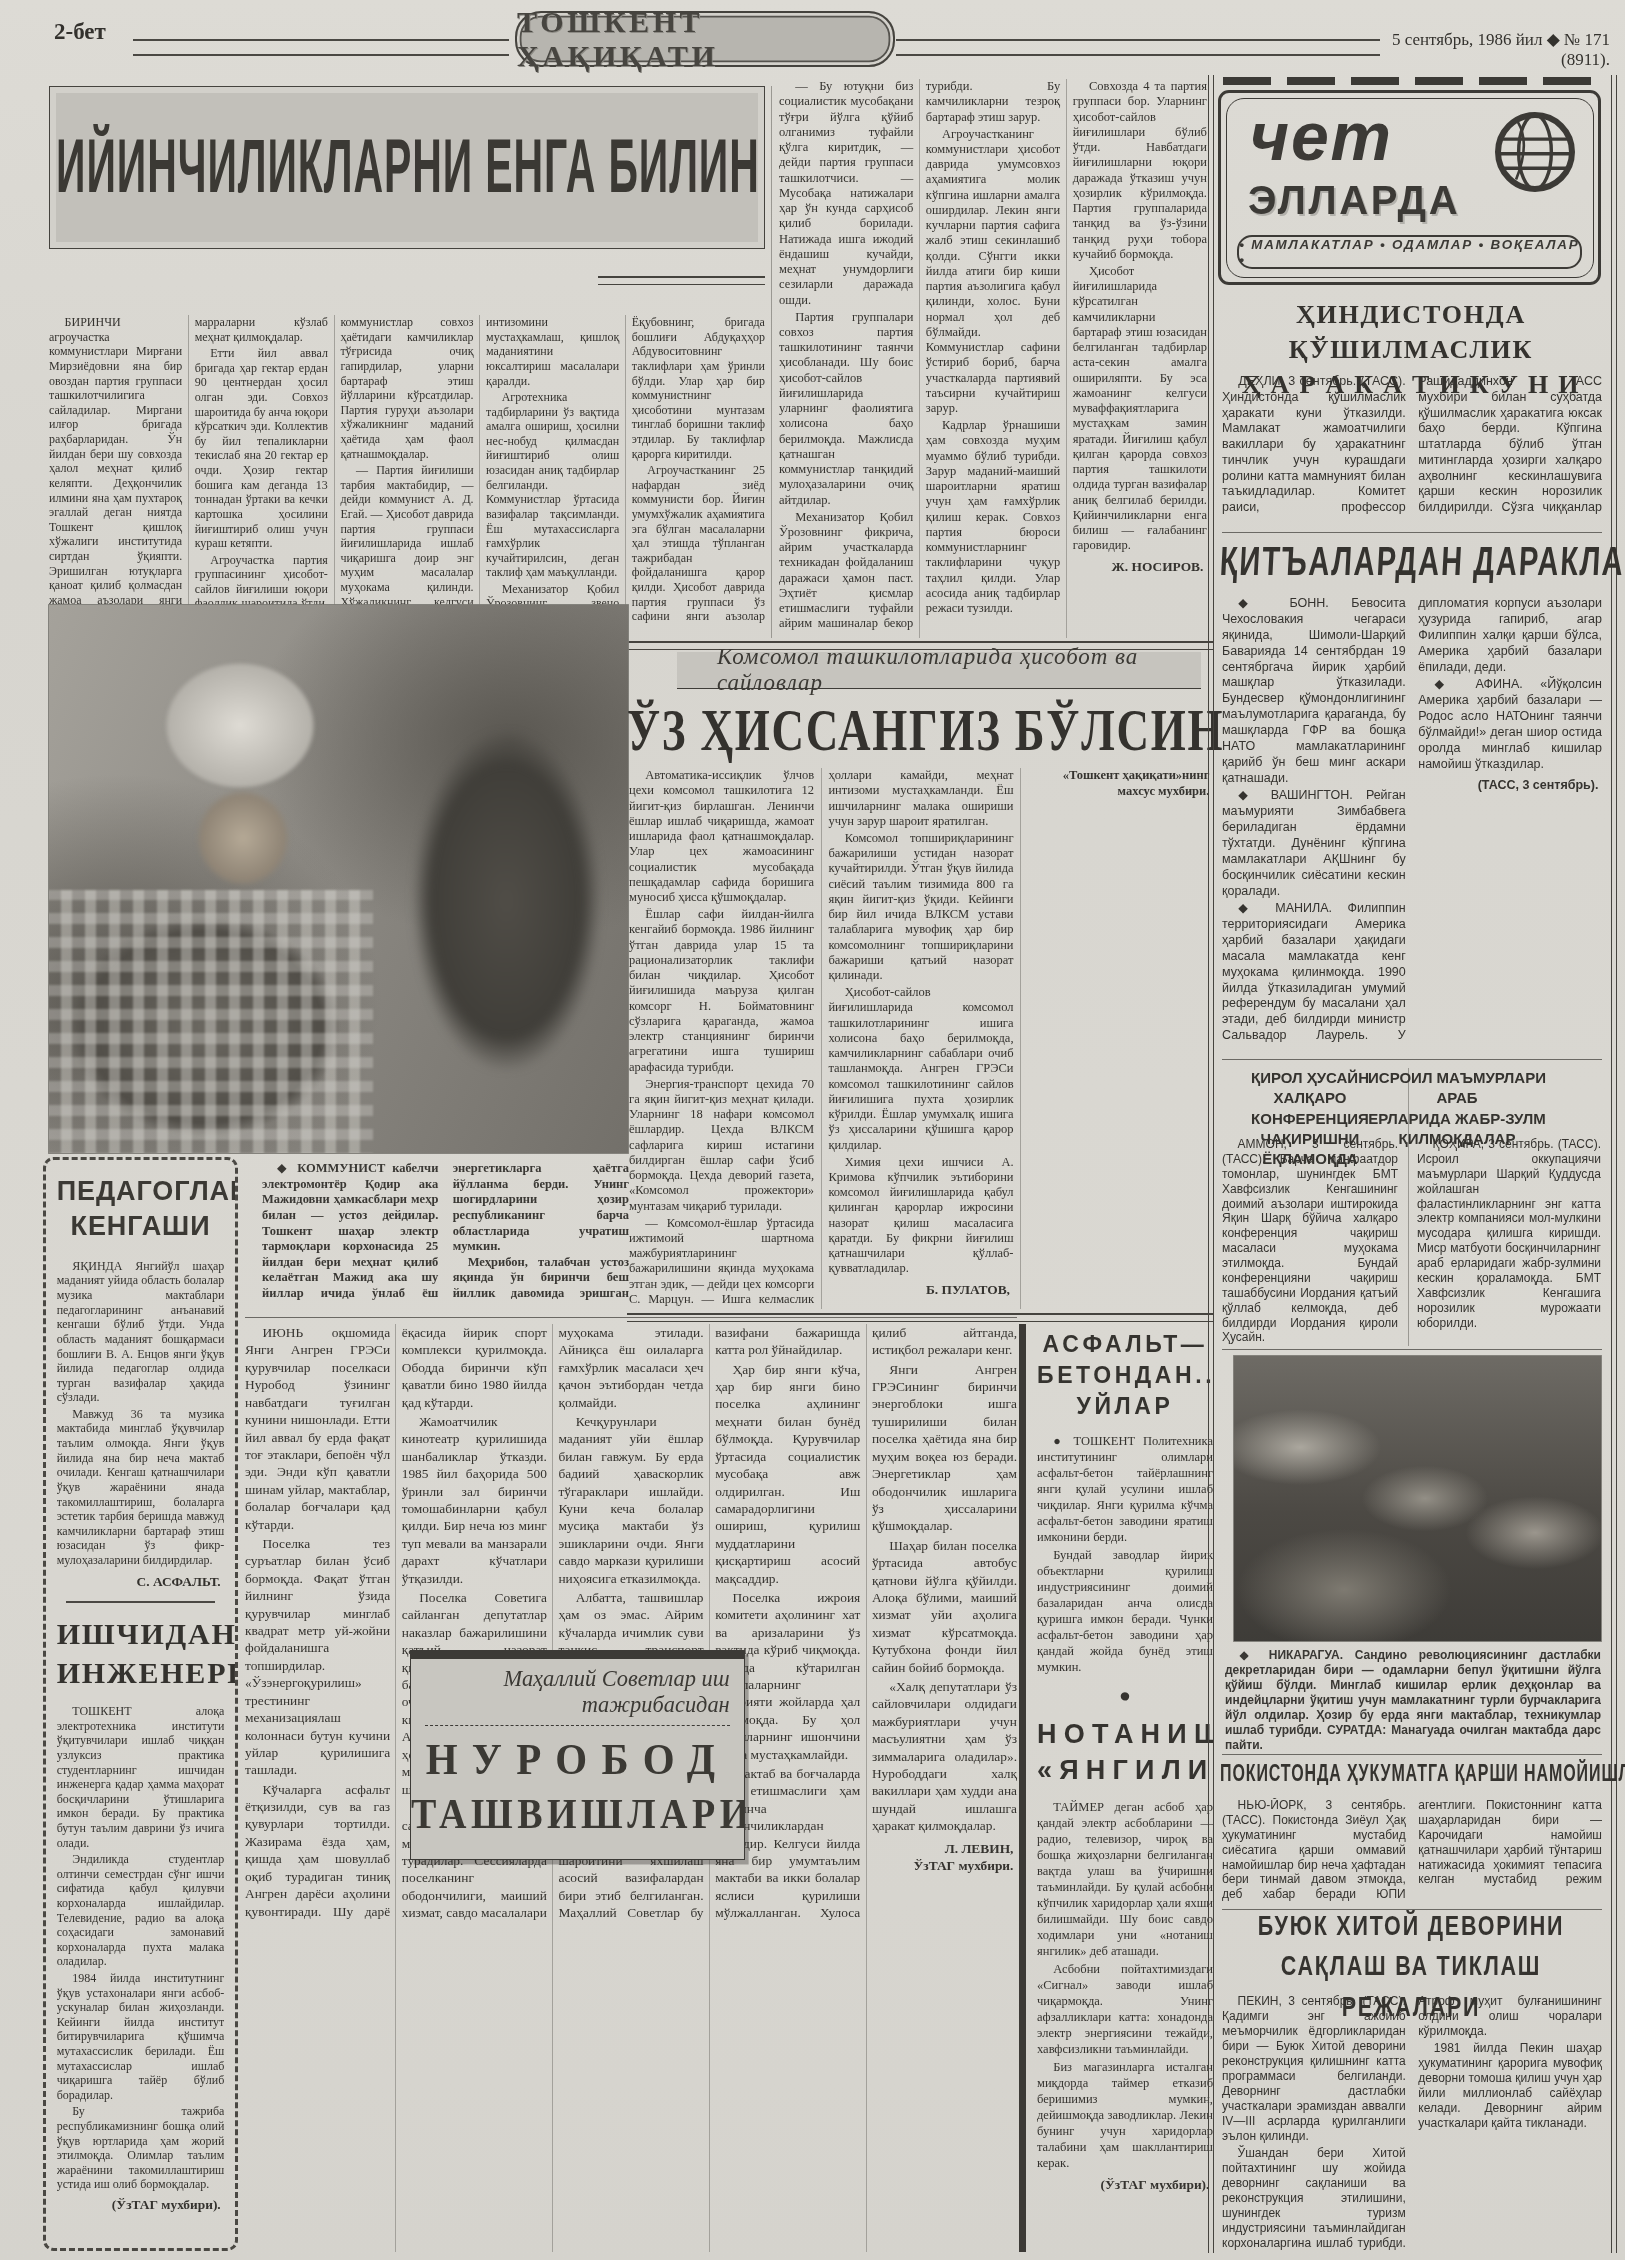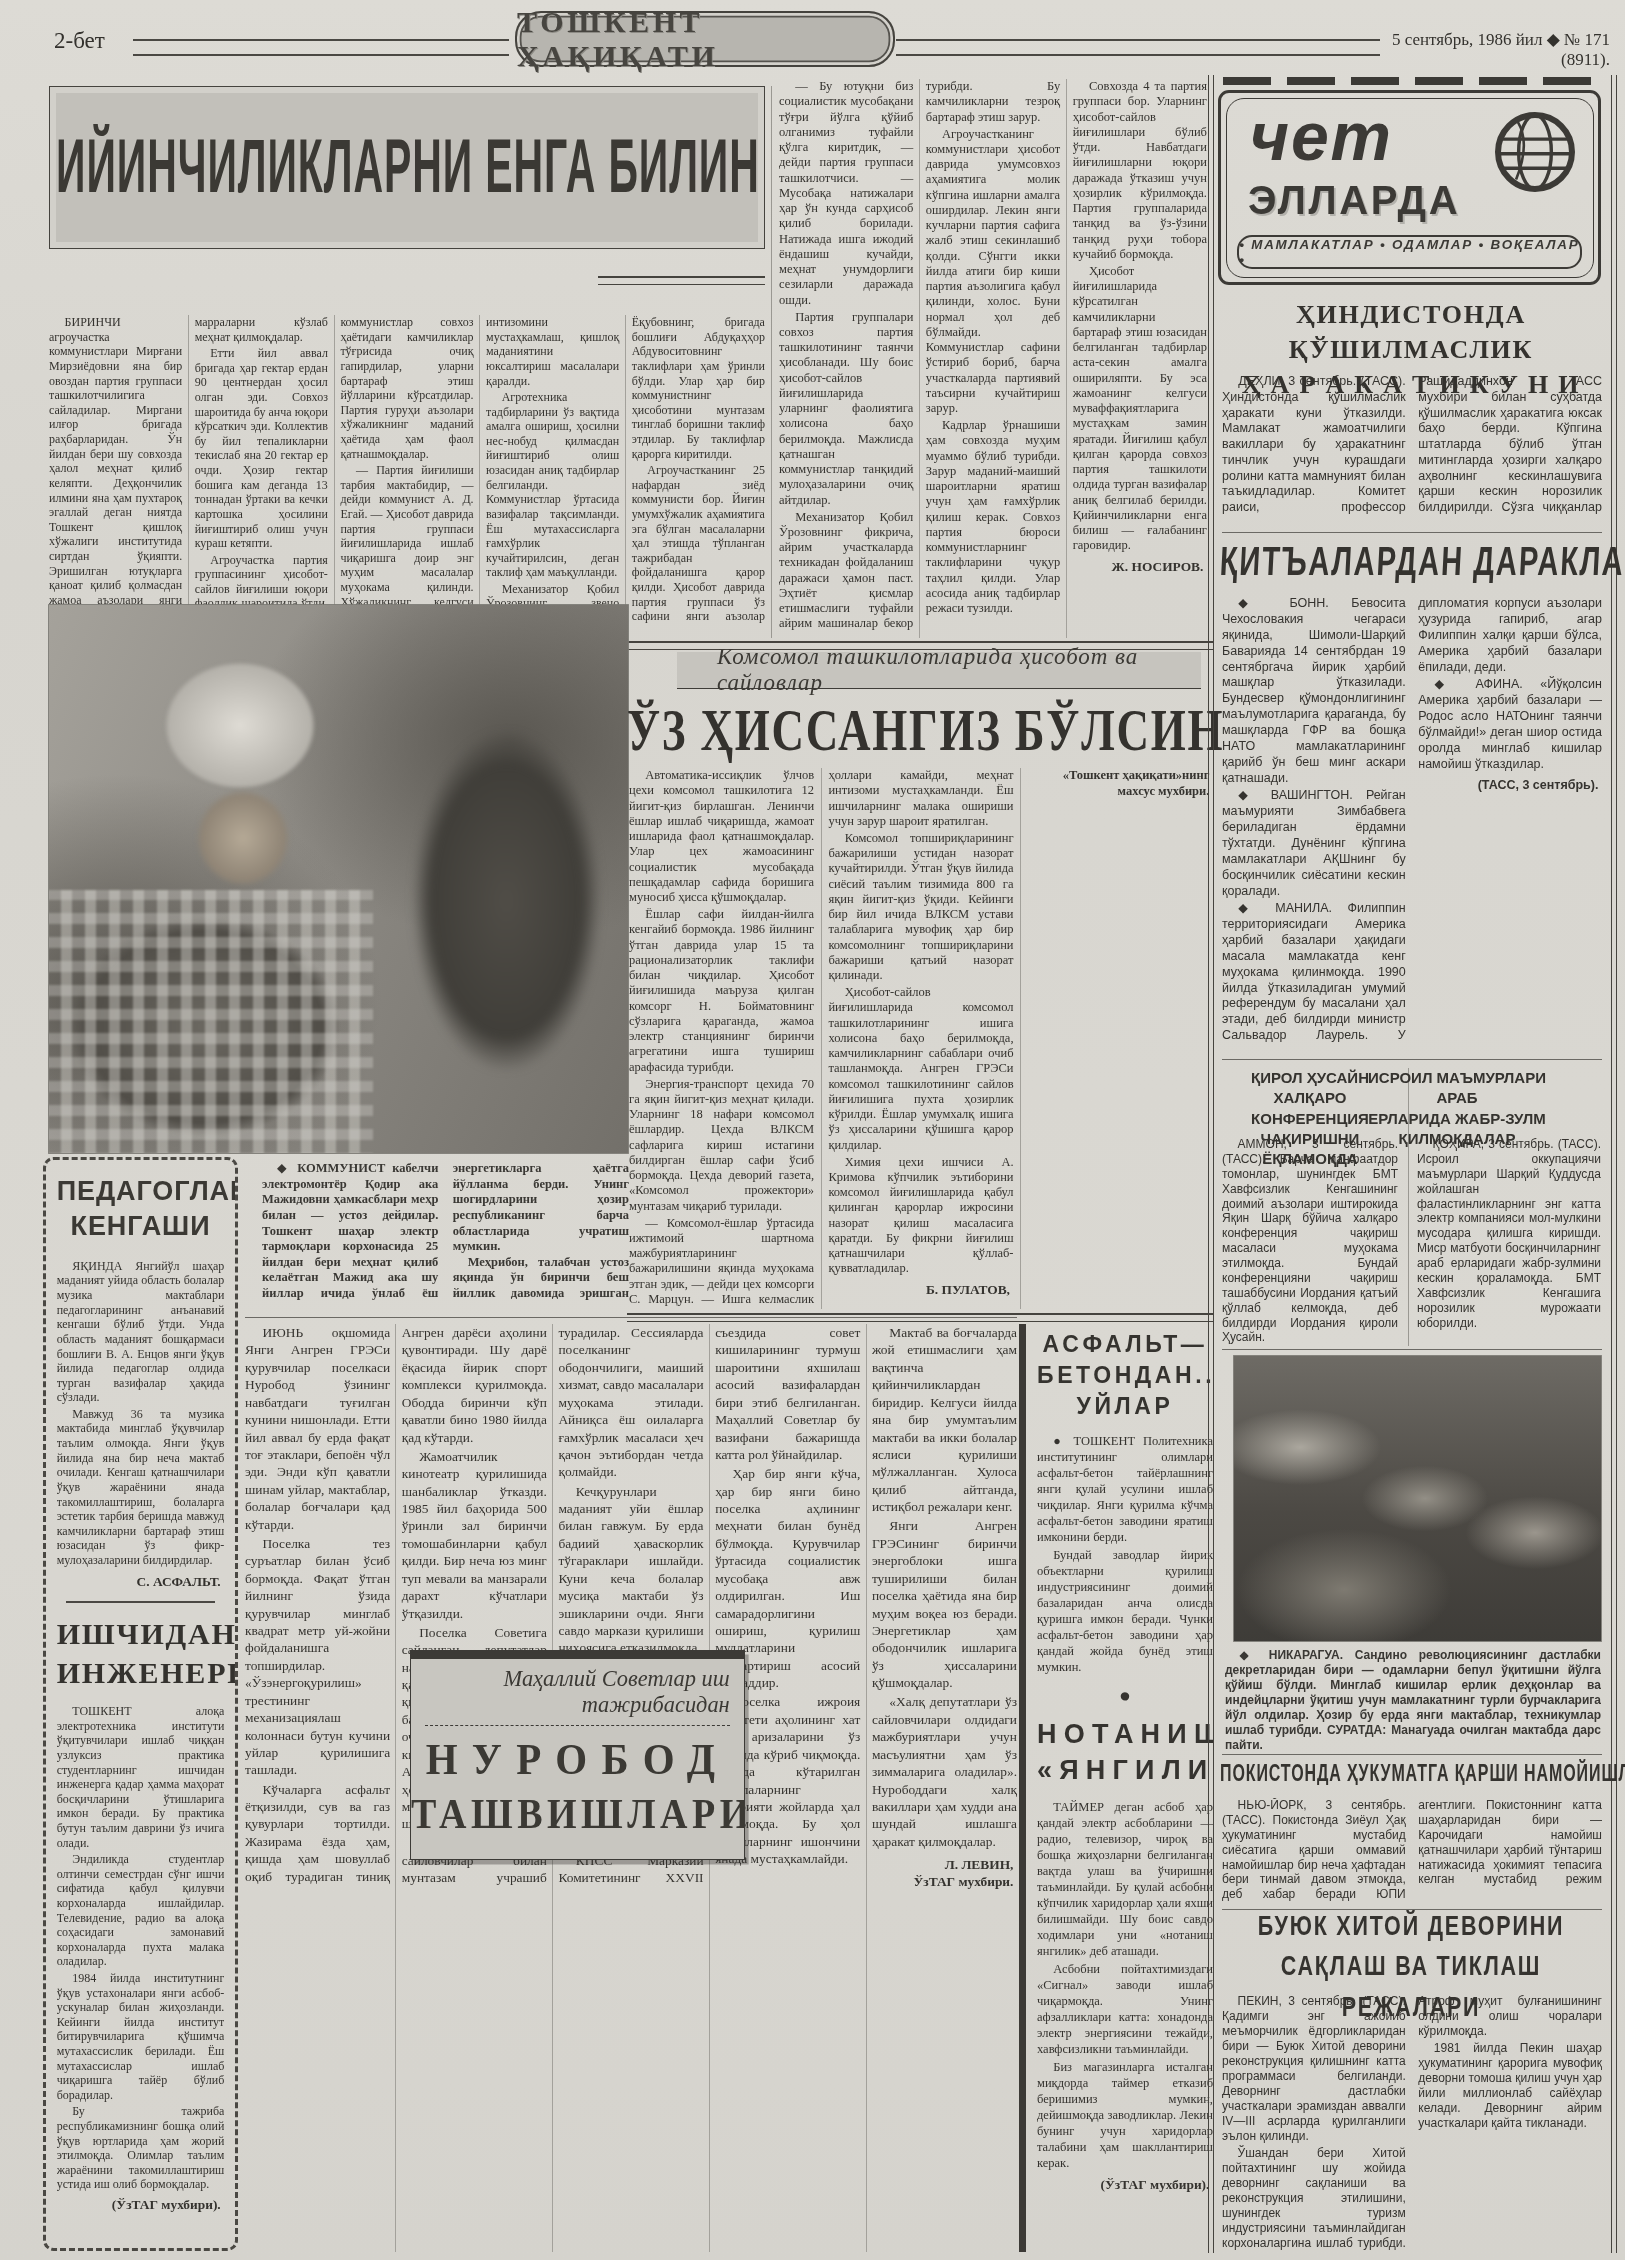--- a/index.html
+++ b/index.html
@@ -67,21 +67,21 @@
   .p1-fig2{right:0;top:14%;width:42%;height:80%;background:radial-gradient(closest-side,#504d47,#403e39 62%,rgba(64,62,57,0) 78%);filter:blur(4.5px);}
   .p2-bg{inset:0;background:radial-gradient(116px 54px at 18% 32%,#aba79e 0%,rgba(171,167,158,0) 70%),radial-gradient(90px 47px at 52% 50%,#938f86 0%,rgba(147,143,134,0) 70%),radial-gradient(99px 52px at 82% 62%,#9b968d 0%,rgba(155,150,141,0) 70%),radial-gradient(143px 81px at 30% 82%,#7e7a71 0%,rgba(126,122,113,0) 75%),linear-gradient(180deg,#6e6b65 0%,#4c4944 55%,#3e3c38 100%);}
   .dash-strip{background:repeating-linear-gradient(90deg,#3c3a36 0 48px,rgba(0,0,0,0) 48px 64px);}
   .thickbar{background:#3c3a36;}
 </style>
 </head>
 <body>
 
 <div id="page">
 
-  <div class="abs" style="left:54px;top:28px;font-weight:normal;font-size:23px;">2-бет</div>
+  <div class="abs" style="left:54px;top:19px;font-weight:bold;font-size:23px;">2-бет</div>
   <div class="abs hrule" style="left:133px;top:39px;width:376px;"></div>
   <div class="abs hrule" style="left:133px;top:54px;width:376px;"></div>
   <div class="abs mast-box" style="left:515px;top:10.7px;width:376px;height:52px;">
     <span class="mast-text">ТОШКЕНТ ҲАҚИҚАТИ</span>
   </div>
   <div class="abs hrule" style="left:896px;top:39px;width:484px;"></div>
   <div class="abs hrule" style="left:896px;top:54px;width:484px;"></div>
   <div class="abs" style="left:1384px;top:29px;width:226px;font-size:17px;text-align:right;">5 сентябрь, 1986 йил ◆ № 171 (8911).</div>
 
   <div class="abs lead-box" style="left:49px;top:86px;width:716px;height:163px;box-sizing:border-box;">
@@ -187,20 +187,21 @@
         <p>Жамоатчилик кинотеатр қурилишида шанбаликлар ўтказди. 1985 йил баҳорида 500 ўринли зал биринчи томошабинларни қабул қилди. Бир неча юз минг туп мевали ва манзарали дарахт кўчатлари ўтқазилди.</p>
         <p>Поселка Советига сайланган депутатлар наказлар бажарилишини қатъий назорат қилмоқдалар. Наказ бажарилиб, поликлиника очилди. Энди 30 километр йўл босиб Ангренга қатнашга ҳожат қолмади. Поселка маъмурий жиҳатдан шаҳарга бўйсунган.</p>
         <p>Депутатлар сайловчилар билан мунтазам учрашиб турадилар. Сессияларда поселканинг ободончилиги, маиший хизмат, савдо масалалари муҳокама этилади. Айниқса ёш оилаларга ғамхўрлик масаласи ҳеч қачон эътибордан четда қолмайди.</p>
         <p>Кечқурунлари маданият уйи ёшлар билан гавжум. Бу ерда бадиий ҳаваскорлик тўгараклари ишлайди. Куни кеча болалар мусиқа мактаби ўз эшикларини очди. Янги савдо маркази қурилиши ниҳоясига етказилмоқда.</p>
         <p>Албатта, ташвишлар ҳам оз эмас. Айрим кўчаларда ичимлик суви танқис, транспорт қатнови ҳам ҳали талаб даражасида эмас. Депутатлар бу масалаларни сессияларда кўтариб, ҳал этиш чораларини белгиламоқдалар.</p>
         <p>КПСС Марказий Комитетининг XXVII съездида совет кишиларининг турмуш шароитини яхшилаш асосий вазифалардан бири этиб белгиланган. Маҳаллий Советлар бу вазифани бажаришда катта рол ўйнайдилар.</p>
         <p>Ҳар бир янги кўча, ҳар бир янги бино поселка аҳлининг меҳнати билан бунёд бўлмоқда. Қурувчилар ўртасида социалистик мусобақа авж олдирилган. Иш самарадорлигини ошириш, қурилиш муддатларини қисқартириш асосий мақсаддир.</p>
         <p>Поселка ижроия комитети аҳолининг хат ва аризаларини ўз вақтида кўриб чиқмоқда. Уларда кўтарилган масалаларнинг аксарияти жойларда ҳал этилмоқда. Бу ҳол кишиларнинг ишончини янада мустаҳкамлайди.</p>
         <p>Мактаб ва боғчаларда жой етишмаслиги ҳам вақтинча қийинчиликлардан биридир. Келгуси йилда яна бир умумтаълим мактаби ва икки болалар яслиси қурилиши мўлжалланган. Хулоса қилиб айтганда, истиқбол режалари кенг.</p>
         <p>Янги Ангрен ГРЭСининг биринчи энергоблоки ишга туширилиши билан поселка ҳаётида яна бир муҳим воқеа юз беради. Энергетиклар ҳам ободончилик ишларига ўз ҳиссаларини қўшмоқдалар.</p>
+        <p>Шаҳар билан поселка ўртасида автобус қатнови йўлга қўйилди. Алоқа бўлими, маиший хизмат уйи аҳолига хизмат кўрсатмоқда. Кутубхона фонди йил сайин бойиб бормоқда.</p>
         <p>«Халқ депутатлари ўз сайловчилари олдидаги мажбуриятлари учун масъулиятни ҳам ўз зиммаларига оладилар». Нурободдаги халқ вакиллари ҳам худди ана шундай ишлашга ҳаракат қилмоқдалар.</p>
       </div>
     <div class="byline" style="line-height:1.3;">
       <div>Л. ЛЕВИН,</div>
       <div>ЎзТАГ мухбири.</div>
     </div>
   </div>
   <div class="abs nur-box" style="left:410px;top:1650px;width:335px;height:210px;box-sizing:border-box;">
     <div class="nur-kick">Маҳаллий Советлар иш тажрибасидан</div>
     <div class="nur-t1">НУРОБОД</div>

